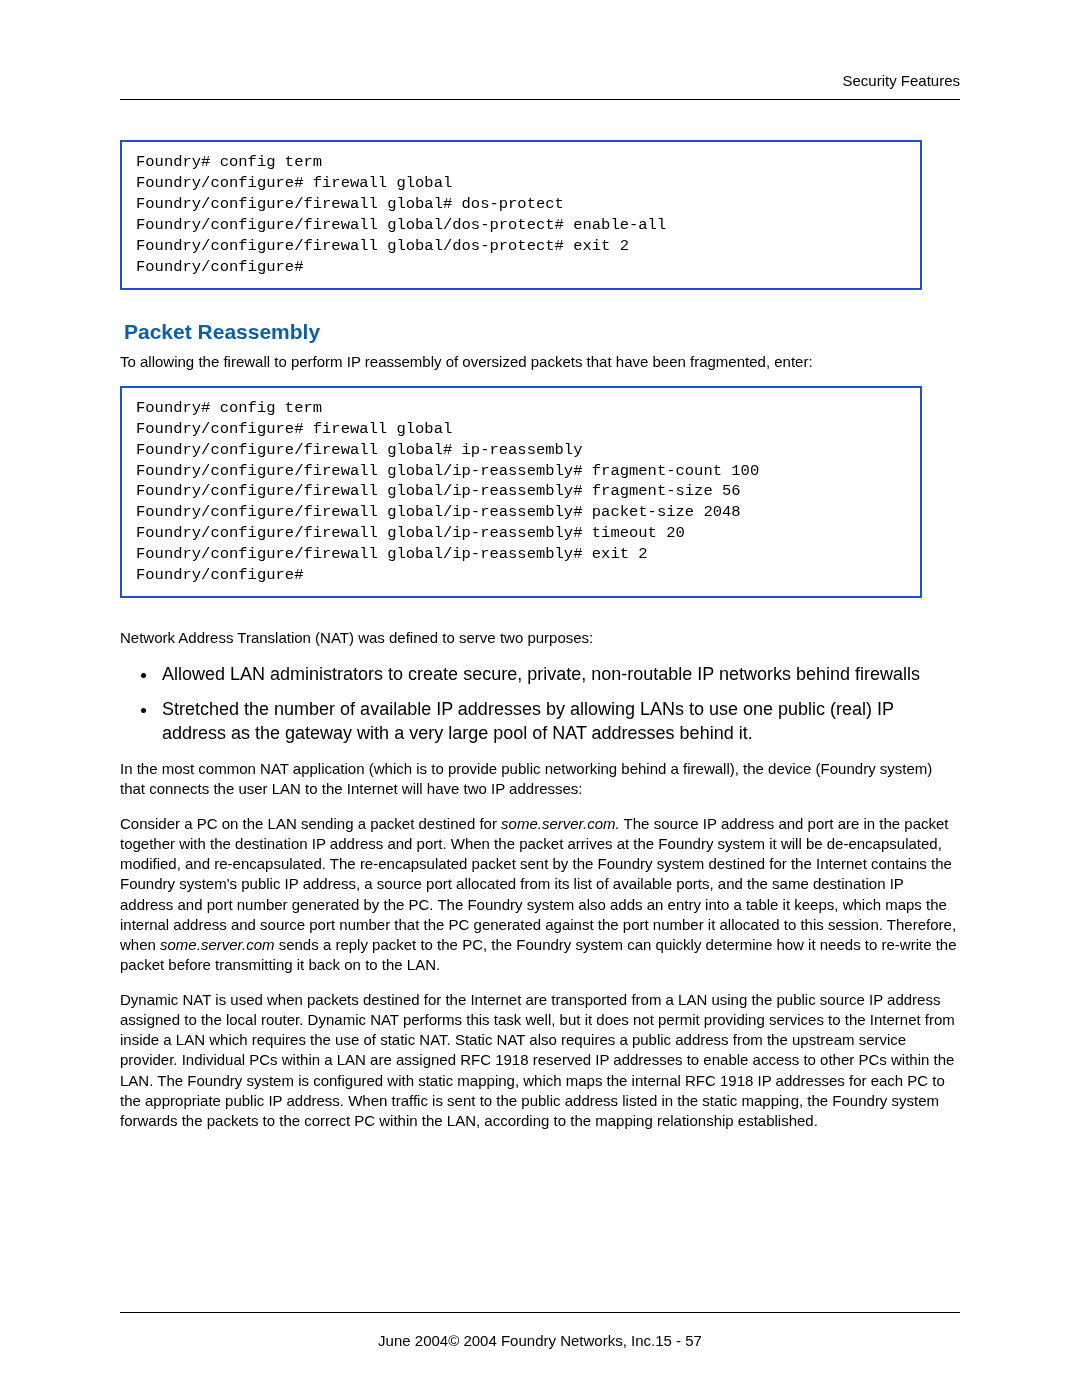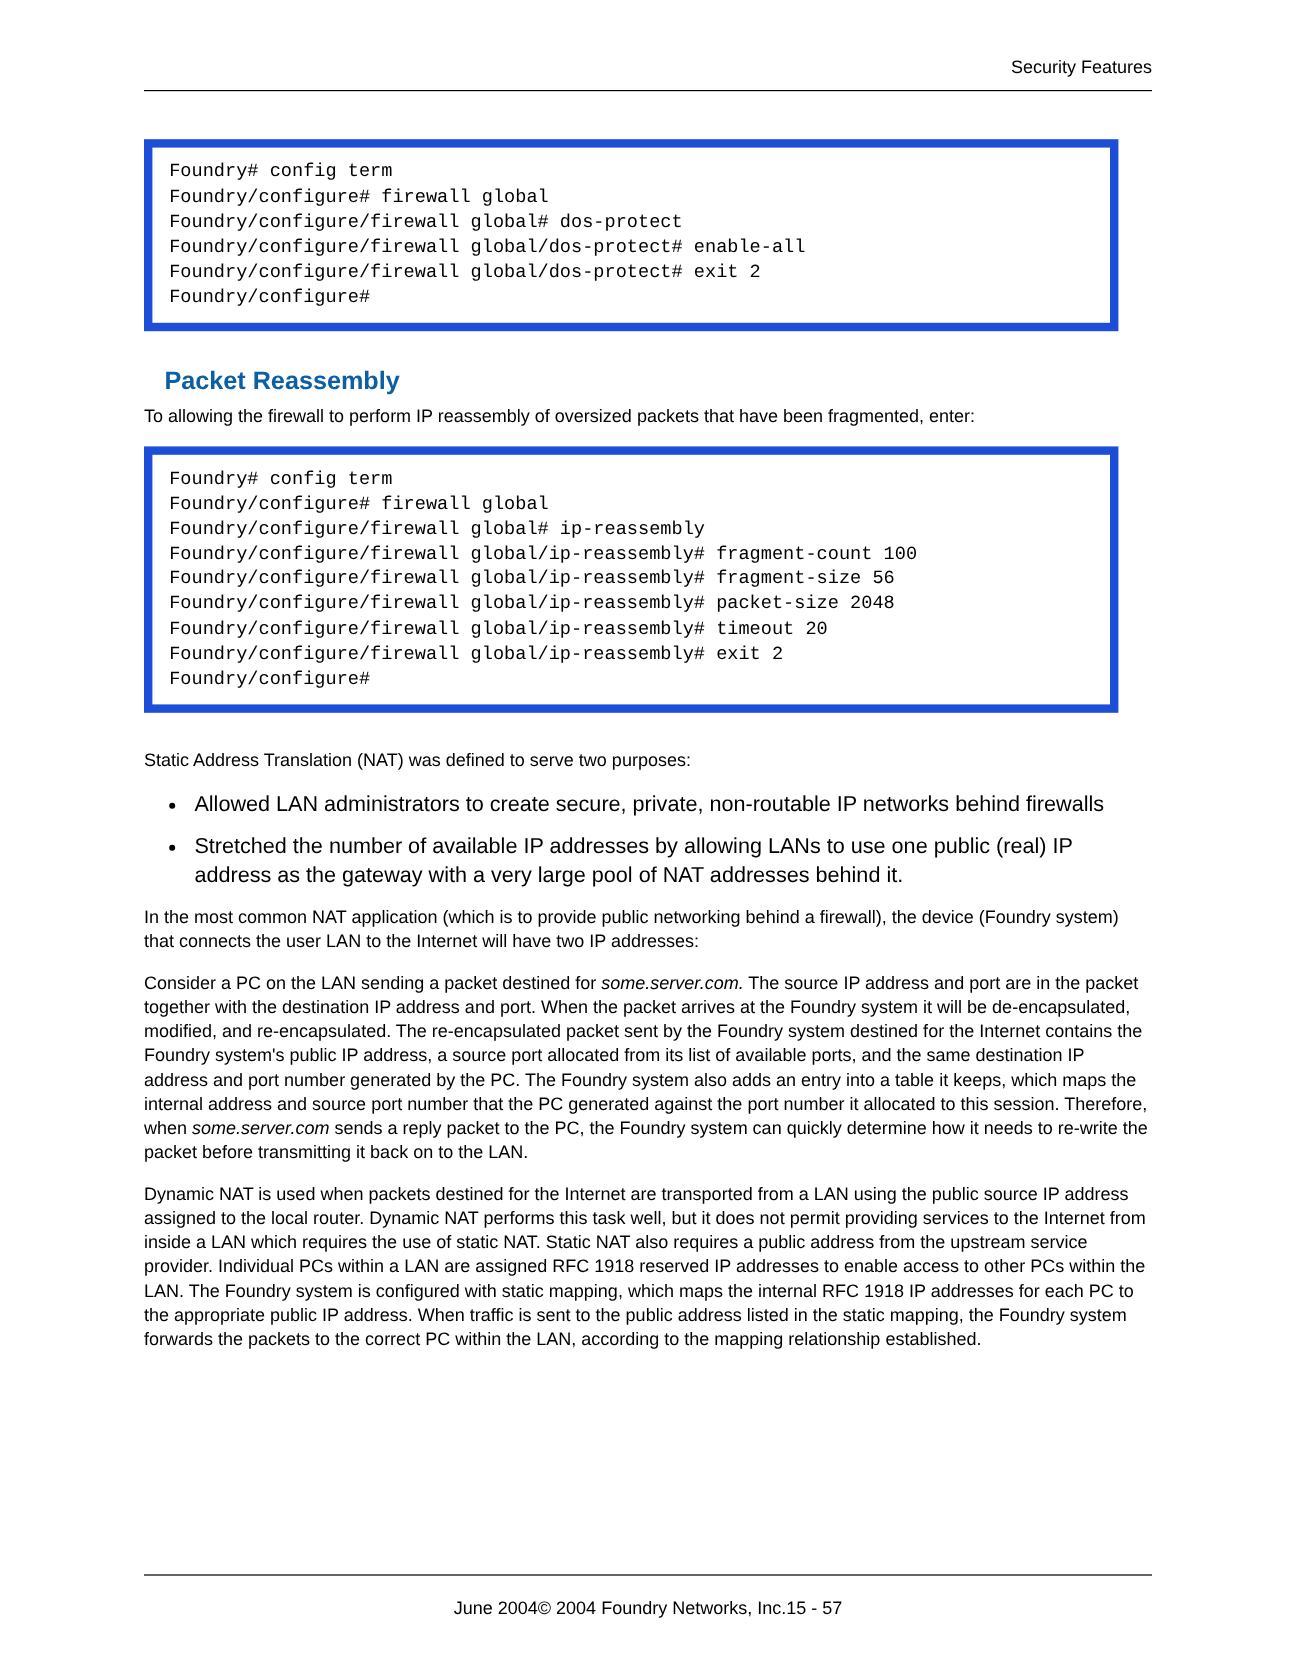--- a/index.html
+++ b/index.html
@@ -6,50 +6,50 @@
     margin: 0;
     padding: 0;
     background: #fff;
     font-family: Arial, Helvetica, sans-serif;
     color: #000;
   }
   .page {
     width: 1080px;
     height: 1397px;
     box-sizing: border-box;
-    padding: 48px 120px 40px 120px;
+    padding: 72px 120px 40px 120px;
     position: relative;
   }
   .header-row {
     display: flex;
     justify-content: flex-end;
     font-size: 15px;
     margin-bottom: 10px;
   }
   .top-rule {
     border: none;
     border-top: 1.5px solid #000;
     margin: 0 0 40px 0;
   }
   .code-block {
-    border: 7px solid #1d4ed8;
+    border: 2px solid #1d4ed8;
     padding: 10px 14px;
     font-family: "Courier New", Courier, monospace;
     font-size: 15.5px;
     line-height: 1.35;
     white-space: pre-wrap;
     word-break: break-word;
     margin-bottom: 30px;
     width: 770px;
   }
   h2.section {
     color: #0b5fa5;
     font-size: 21px;
     font-weight: bold;
-    margin: 28px 0 8px 17px;
+    margin: 28px 0 8px 4px;
   }
   p.body {
     font-size: 15px;
     line-height: 1.35;
     margin: 6px 0 14px 0;
   }
   ul.bullets {
     margin: 6px 0 14px 0;
     padding-left: 38px;
   }
@@ -101,21 +101,21 @@
   <div class="code-block">Foundry# config term
 Foundry/configure# firewall global
 Foundry/configure/firewall global# ip-reassembly
 Foundry/configure/firewall global/ip-reassembly# fragment-count 100
 Foundry/configure/firewall global/ip-reassembly# fragment-size 56
 Foundry/configure/firewall global/ip-reassembly# packet-size 2048
 Foundry/configure/firewall global/ip-reassembly# timeout 20
 Foundry/configure/firewall global/ip-reassembly# exit 2
 Foundry/configure#</div>
 
-  <p class="body">Static Address Translation (NAT) was defined to serve two purposes:</p>
+  <p class="body">Network Address Translation (NAT) was defined to serve two purposes:</p>
   <ul class="bullets">
     <li>Allowed LAN administrators to create secure, private, non-routable IP networks behind firewalls</li>
     <li>Stretched the number of available IP addresses by allowing LANs to use one public (real) IP address as the gateway with a very large pool of NAT addresses behind it.</li>
   </ul>
   <p class="body">In the most common NAT application (which is to provide public networking behind a firewall), the device (Foundry system) that connects the user LAN to the Internet will have two IP addresses:</p>
 
   <p class="body">
     <span>Consider a PC on the LAN sending a packet destined for </span><span class="italic">some.server.com.</span><span> The source IP address and port are in the packet together with the destination IP address and port. When the packet arrives at the Foundry system it will be de-encapsulated, modified, and re-encapsulated. The re-encapsulated packet sent by the Foundry system destined for the Internet contains the Foundry system's public IP address, a source port allocated from its list of available ports, and the same destination IP address and port number generated by the PC. The Foundry system also adds an entry into a table it keeps, which maps the internal address and source port number that the PC generated against the port number it allocated to this session. Therefore, when </span><span class="italic">some.server.com</span><span> sends a reply packet to the PC, the Foundry system can quickly determine how it needs to re-write the packet before transmitting it back on to the LAN.</span>
   </p>
 

